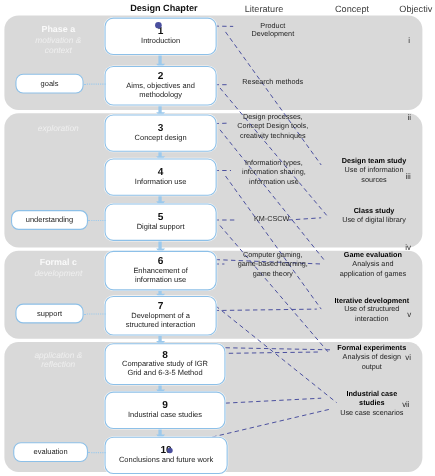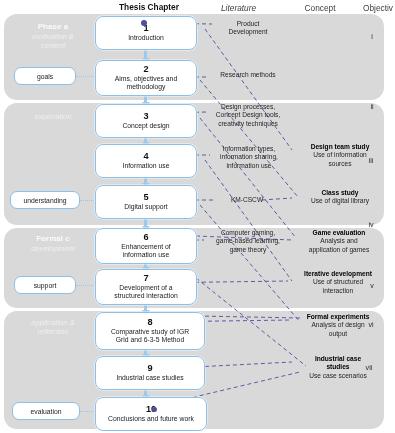--- a/index.html
+++ b/index.html
@@ -108,22 +108,22 @@
       <line x1="196" y1="236" x2="292" y2="240" stroke="#4a4f9e" stroke-width="0.9" stroke-dasharray="4,3"></line>
       <line x1="146" y1="283" x2="288" y2="281" stroke="#4a4f9e" stroke-width="0.9" stroke-dasharray="4,3"></line>
       <line x1="196" y1="278" x2="306" y2="366" stroke="#4a4f9e" stroke-width="0.9" stroke-dasharray="4,3"></line>
       <line x1="152" y1="322" x2="290" y2="320" stroke="#4a4f9e" stroke-width="0.9" stroke-dasharray="4,3"></line>
       <line x1="156" y1="369" x2="292" y2="362" stroke="#4a4f9e" stroke-width="0.9" stroke-dasharray="4,3"></line>
       <line x1="152" y1="407" x2="300" y2="372" stroke="#4a4f9e" stroke-width="0.9" stroke-dasharray="4,3"></line>
       <line x1="198" y1="316" x2="300" y2="318" stroke="#4a4f9e" stroke-width="0.9" stroke-dasharray="4,3"></line>
     </svg>
 
   <div id="headers">
-      <div class="col-head bold" style="left: 103px; top: 2px; width: 92px; text-align: center;">Thesis Chapter</div>
-      <div class="col-head" style="left: 221px; top: 3px; width: 70px; text-align: left; font-style: italic;">Literature</div>
+      <div class="col-head bold" style="left: 103px; top: 2px; width: 92px; text-align: center;">Design Chapter</div>
+      <div class="col-head" style="left: 205px; top: 3px; width: 70px; text-align: center;">Literature</div>
       <div class="col-head" style="left: 292px; top: 3px; width: 56px; text-align: center;">Concept</div>
       <div class="col-head" style="left: 358px; top: 3px; width: 40px; text-align: center;">Objectiv</div>
     </div>
 
   <div id="arrows">
       <div class="arrow" style="left: 144px; top: 50px; height: 9px; background: rgb(156, 201, 236);"></div>
       <div class="arrow" style="left: 144px; top: 96px; height: 7px; background: rgb(156, 201, 236);"></div>
       <div class="arrow" style="left: 144px; top: 138px; height: 5px; background: rgb(156, 201, 236);"></div>
       <div class="arrow" style="left: 144px; top: 178px; height: 6px; background: rgb(156, 201, 236);"></div>
       <div class="arrow" style="left: 144px; top: 219px; height: 8px; background: rgb(156, 201, 236);"></div>

